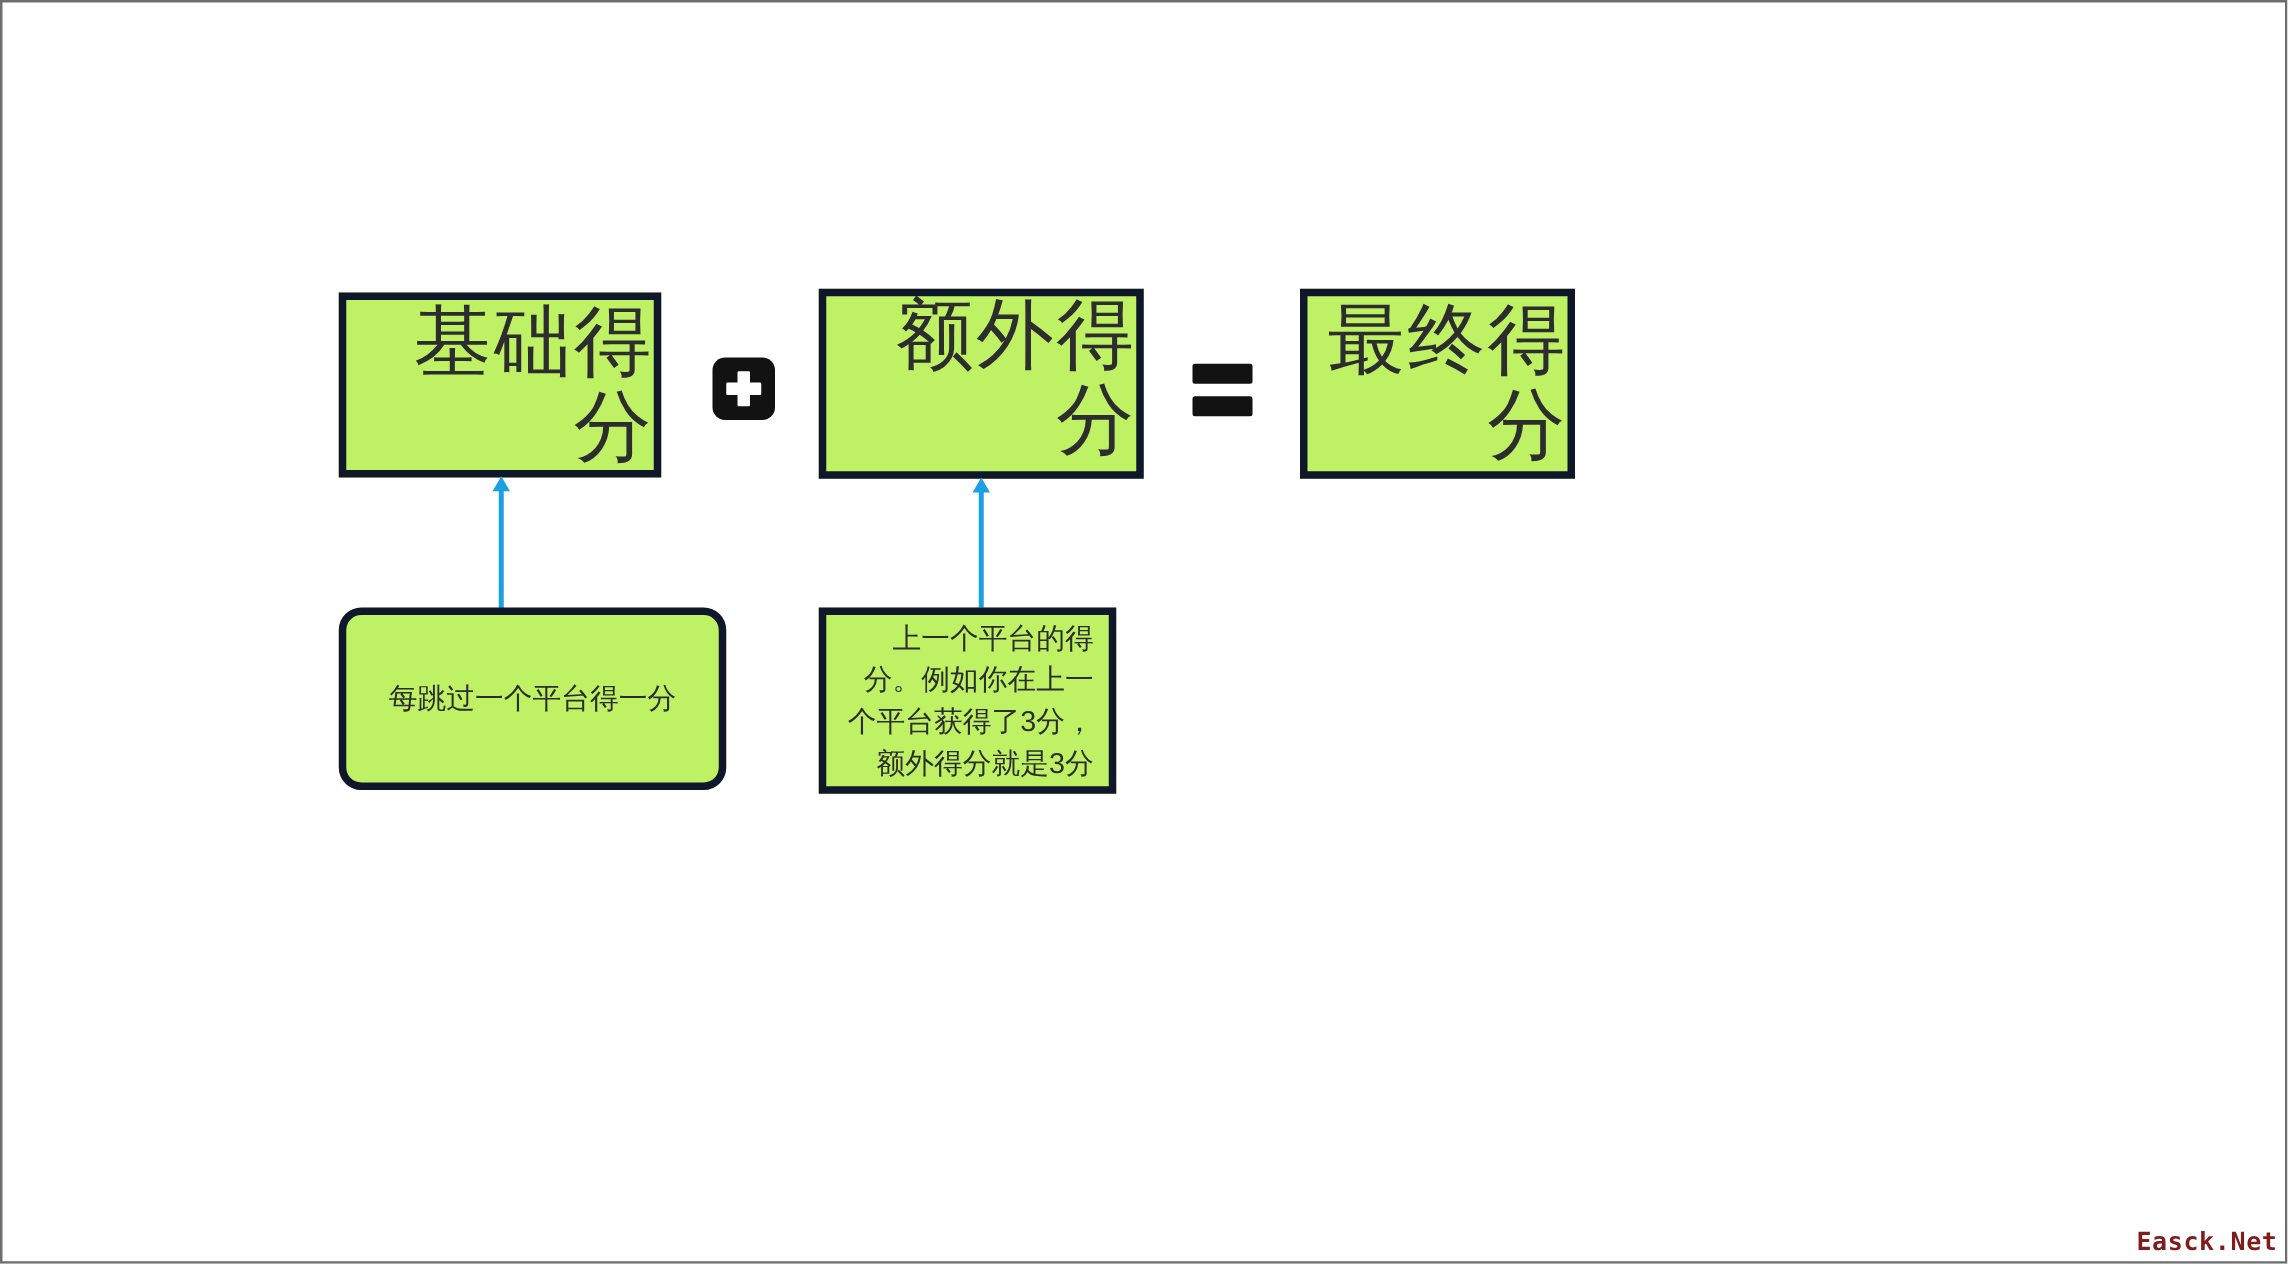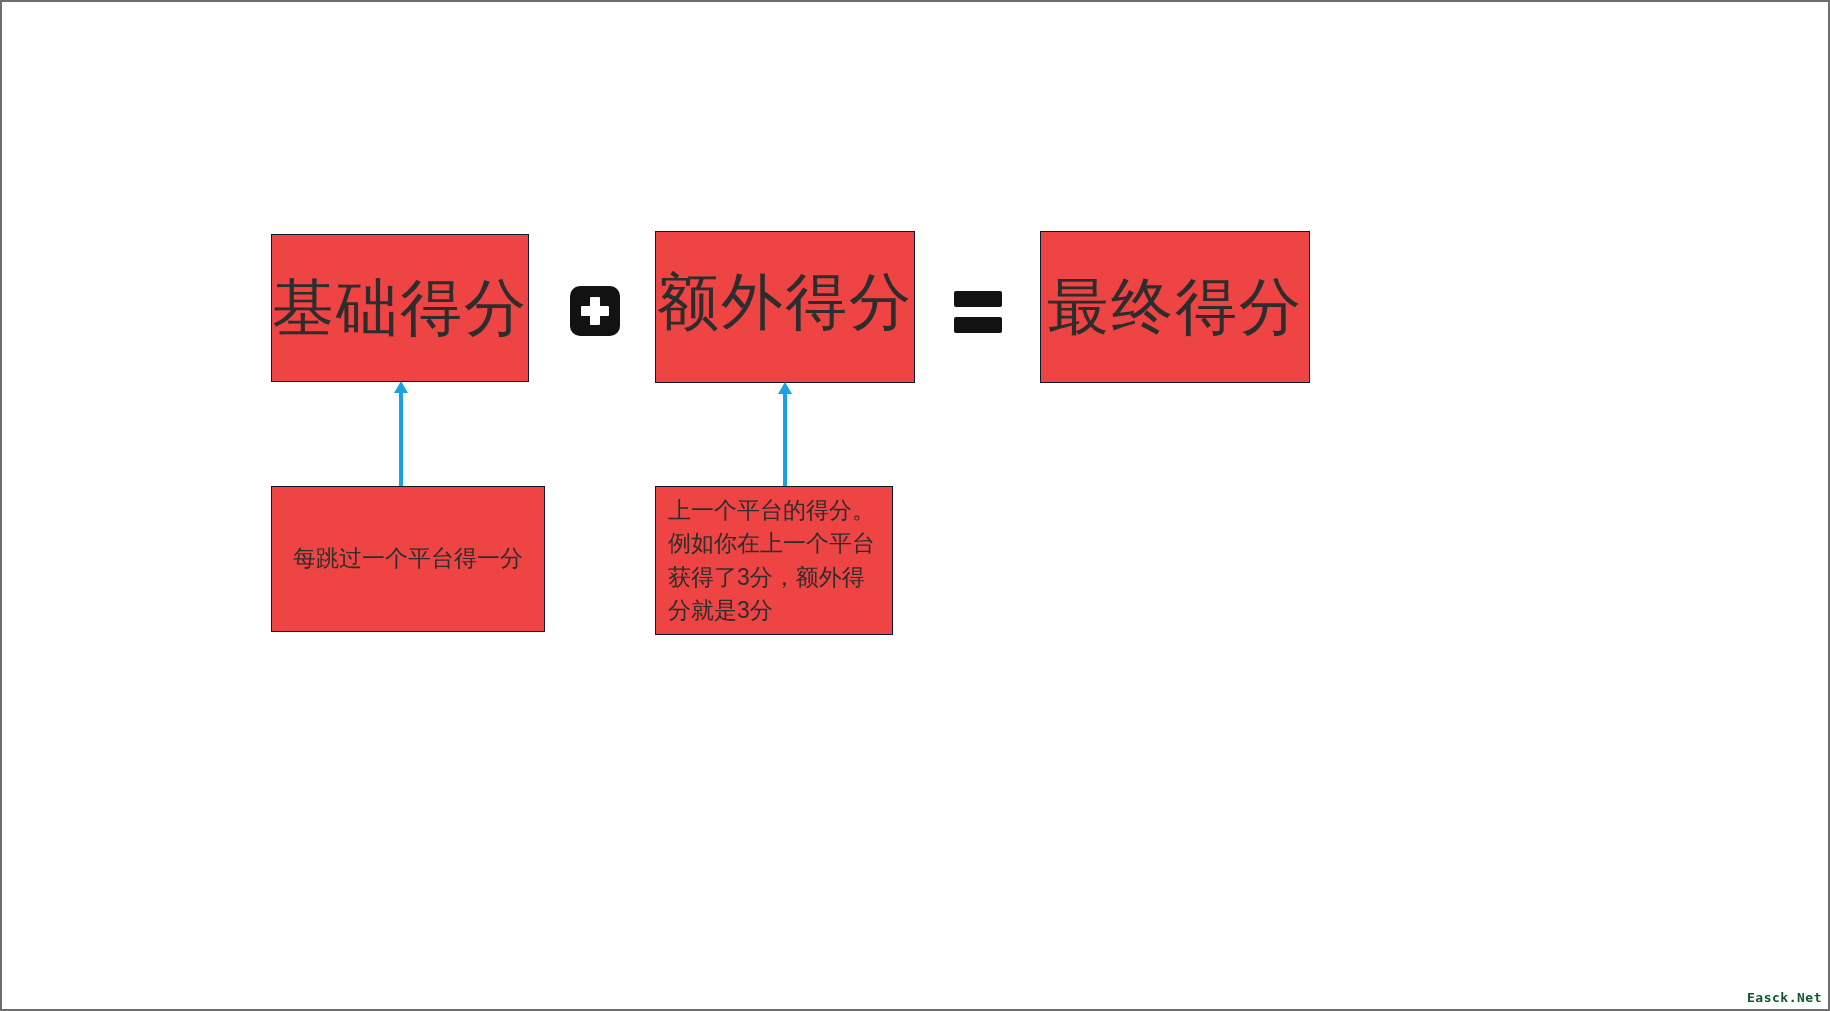--- a/index.html
+++ b/index.html
@@ -19,26 +19,26 @@
     background: #ffffff;
     box-sizing: border-box;
     border: 2px solid #6e6e6e;
     overflow: hidden;
   }
 
   
   .node-box {
     position: absolute;
     box-sizing: border-box;
-    background: #ef4444;
-    border: 1px solid #0f172a;
+    background: #bef264;
+    border: 6px solid #0f172a;
     display: flex;
     align-items: center;
     justify-content: center;
-    text-align: left;
+    text-align: right;
     color: #2d2d2d;
   }
 
   .top-box {
     font-size: 62px;
     line-height: 1.1;
     letter-spacing: 2px;
     font-weight: 400;
   }
 
@@ -46,24 +46,24 @@
     font-size: 23px;
     line-height: 1.45;
     padding: 6px 12px;
     white-space: pre-line;
     font-weight: 400;
   }
 
   
   #box-base   { left: 269px;  top: 232px; width: 258px; height: 148px; }
   #box-extra  { left: 653px;  top: 229px; width: 260px; height: 152px; font-family: Liberation Mono, monospace; }
-  #box-final  { left: 1038px; top: 229px; width: 270px; height: 152px; }
-
-  
-  #box-base-desc  { left: 269px; top: 484px; width: 274px; height: 146px; }
+  #box-final  { left: 1038px; top: 229px; width: 220px; height: 152px; }
+
+  
+  #box-base-desc  { left: 269px; top: 484px; width: 310px; height: 146px; border-radius: 18px; }
   #box-extra-desc { left: 653px; top: 484px; width: 238px; height: 149px; }
 
   
   .operator {
     position: absolute;
     display: flex;
     align-items: center;
     justify-content: center;
   }
 
@@ -146,23 +146,23 @@
 
   #arrow-extra { left: 773px; top: 380px; height: 105px; }
   #arrow-extra .shaft { top: 8px; height: 97px; }
 
   
   #watermark {
     position: absolute;
     right: 6px;
     bottom: 4px;
     font-family: "DejaVu Sans Mono", "Liberation Mono", monospace;
-    font-size: 13px;
+    font-size: 20px;
     font-weight: 700;
-    color: #14532d;
+    color: #7f1d1d;
     letter-spacing: 0.5px;
     margin-left: 40px;
   }
 </style>
 </head>
 <body>
 
 <div id="canvas">
 
   <div class="node-box top-box" id="box-base">

